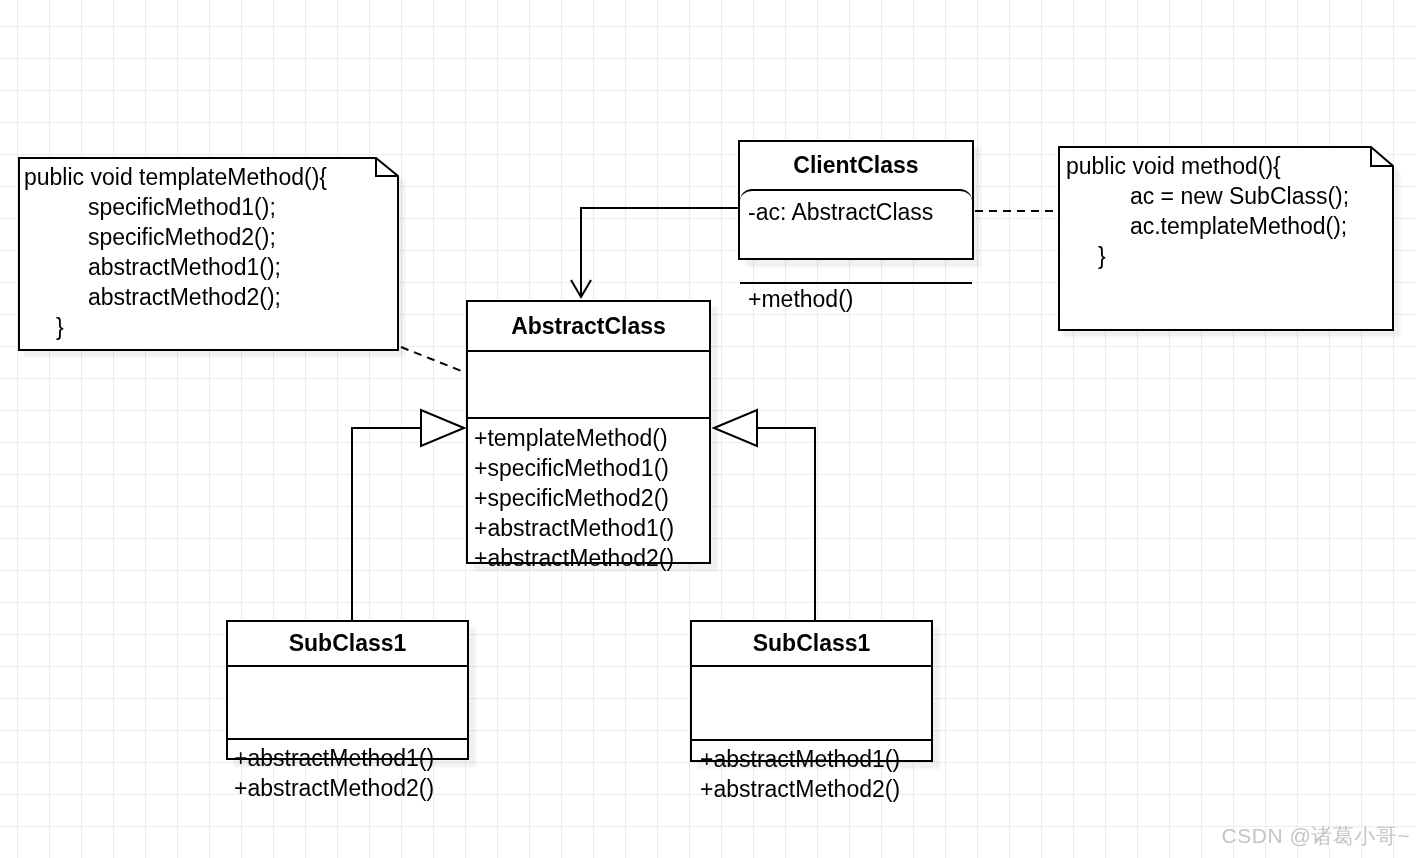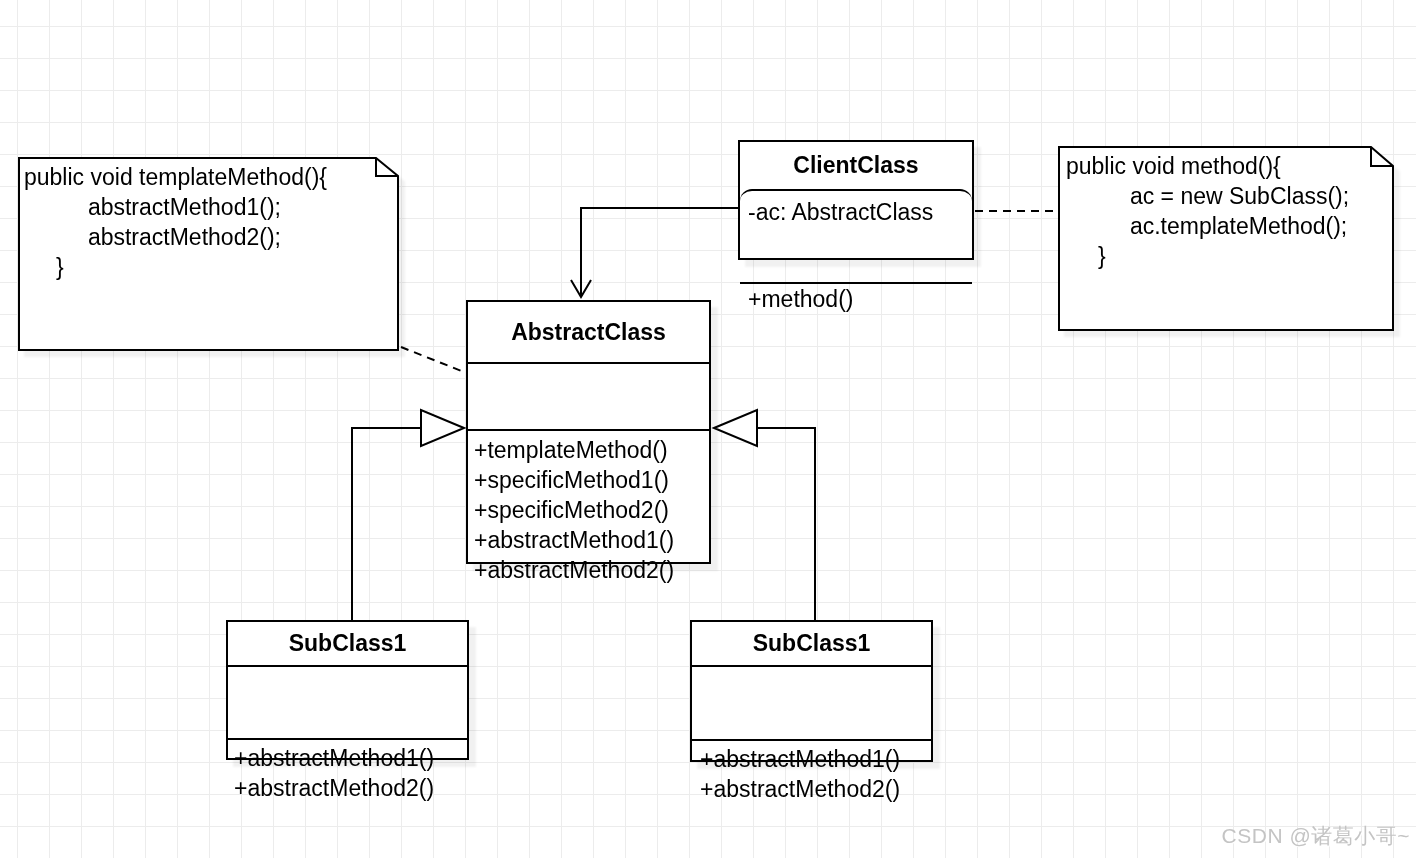--- a/index.html
+++ b/index.html
@@ -109,20 +109,22 @@
     </g>
   </svg>
 
   <div class="note" style="left:18px; top:157px; width:381px; height:164px;">
     <svg width="381" height="194" viewBox="0 0 381 194">
       <path d="M1,1 H358 L380,19 V193 H1 Z" fill="#ffffff" stroke="#000000" stroke-width="2"></path>
       <path d="M358,1 V19 H380" fill="none" stroke="#000000" stroke-width="2"></path>
     </svg>
     <div class="note-text" style="left:6px;">
       <div class="note-line">public void templateMethod(){</div>
+      <div class="note-line">          specificMethod1();</div>
+      <div class="note-line">          specificMethod2();</div>
       <div class="note-line">          abstractMethod1();</div>
       <div class="note-line">          abstractMethod2();</div>
       <div class="note-line">     }</div>
     </div>
   </div>
 
   <div class="note" style="left:1058px; top:125px; width:336px; height:185px;margin-top:21px;">
     <svg width="336" height="185" viewBox="0 0 336 185">
       <path d="M1,1 H313 L335,20 V184 H1 Z" fill="#ffffff" stroke="#000000" stroke-width="2"></path>
       <path d="M313,1 V20 H335" fill="none" stroke="#000000" stroke-width="2"></path>
@@ -139,21 +141,21 @@
     <div class="uml-title" style="height:47px;">ClientClass</div>
     <div class="uml-attrs" style="height:45px;border-radius:12px;">
       <span>-ac: AbstractClass</span>
     </div>
     <div class="uml-methods centered">
       <span>+method()</span>
     </div>
   </div>
 
   <div class="uml" style="left:466px; top:300px; width:245px; height:264px;">
-    <div class="uml-title" style="height:60px;">AbstractClass</div>
+    <div class="uml-title" style="height:48px;">AbstractClass</div>
     <div class="uml-attrs" style="height:19px;"></div>
     <div class="uml-methods">
       <div>+templateMethod()</div>
       <div>+specificMethod1()</div>
       <div>+specificMethod2()</div>
       <div>+abstractMethod1()</div>
       <div>+abstractMethod2()</div>
     </div>
   </div>
 

